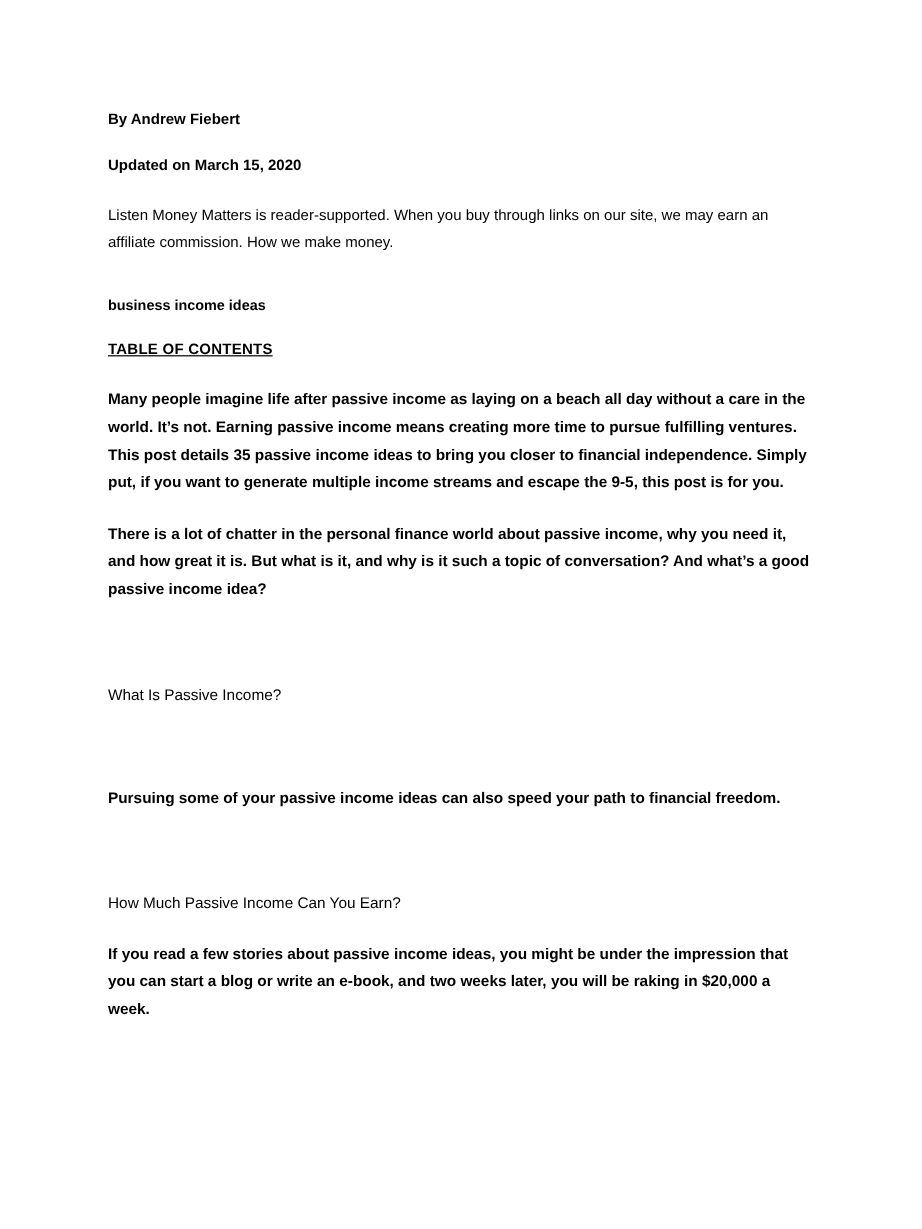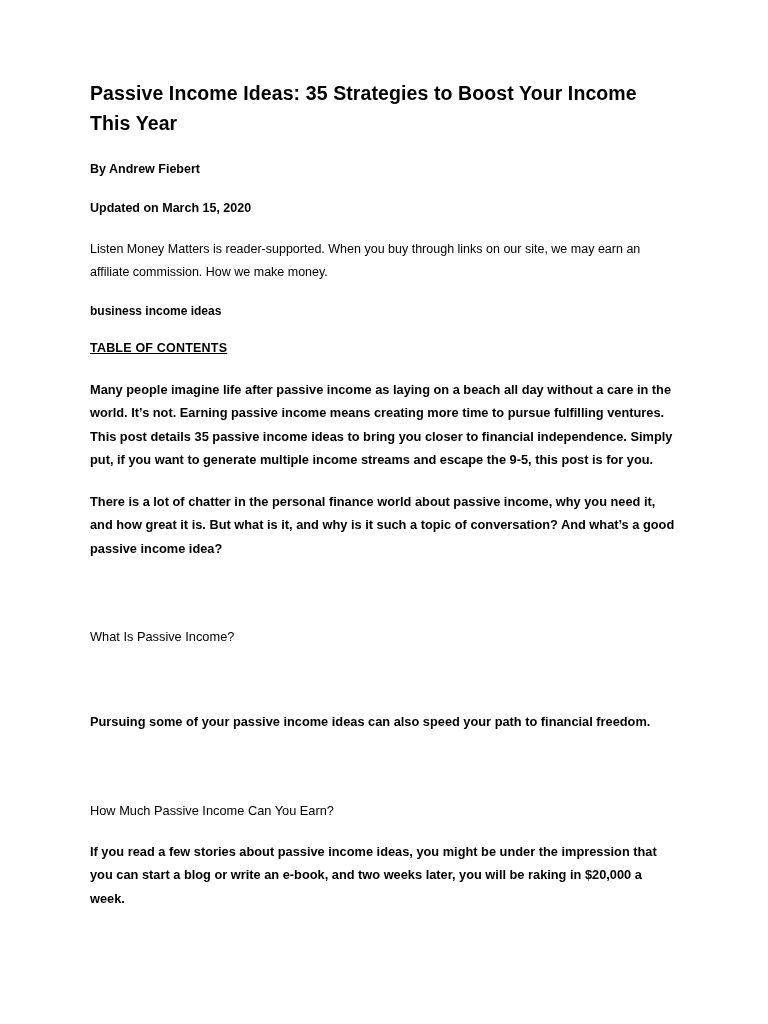--- a/index.html
+++ b/index.html
@@ -38,21 +38,21 @@
   }
   .updated {
     font-size: 12.5px;
     font-weight: bold;
     margin: 0 0 20px 0;
     line-height: 1.5;
   }
   .disclosure {
     font-size: 12.5px;
     line-height: 1.85;
-    margin: 0 0 18px 0;
+    margin: 0 0 31px 0;
     max-width: 570px;
   }
   .caption {
     font-size: 12px;
     font-weight: bold;
     margin: 0 0 19px 0;
     line-height: 1.5;
   }
   .toc-heading {
     font-size: 12.5px;
@@ -80,21 +80,20 @@
   }
   .spacer-lg {
     height: 22px;
   }
 </style>
 </head>
 <body>
 
 <div class="page">
 
-  <h1 class="doc-title">Passive Income Ideas: 35 Strategies to Boost Your Income This Year</h1>
 
   <div class="byline">By Andrew Fiebert</div>
 
   <div class="updated">Updated on March 15, 2020</div>
 
   <p class="disclosure">Listen Money Matters is reader-supported. When you buy through links on our site, we may earn an affiliate commission. How we make money.</p>
 
   <div class="caption">business income ideas</div>
 
   <div class="toc-heading">TABLE OF CONTENTS</div>

